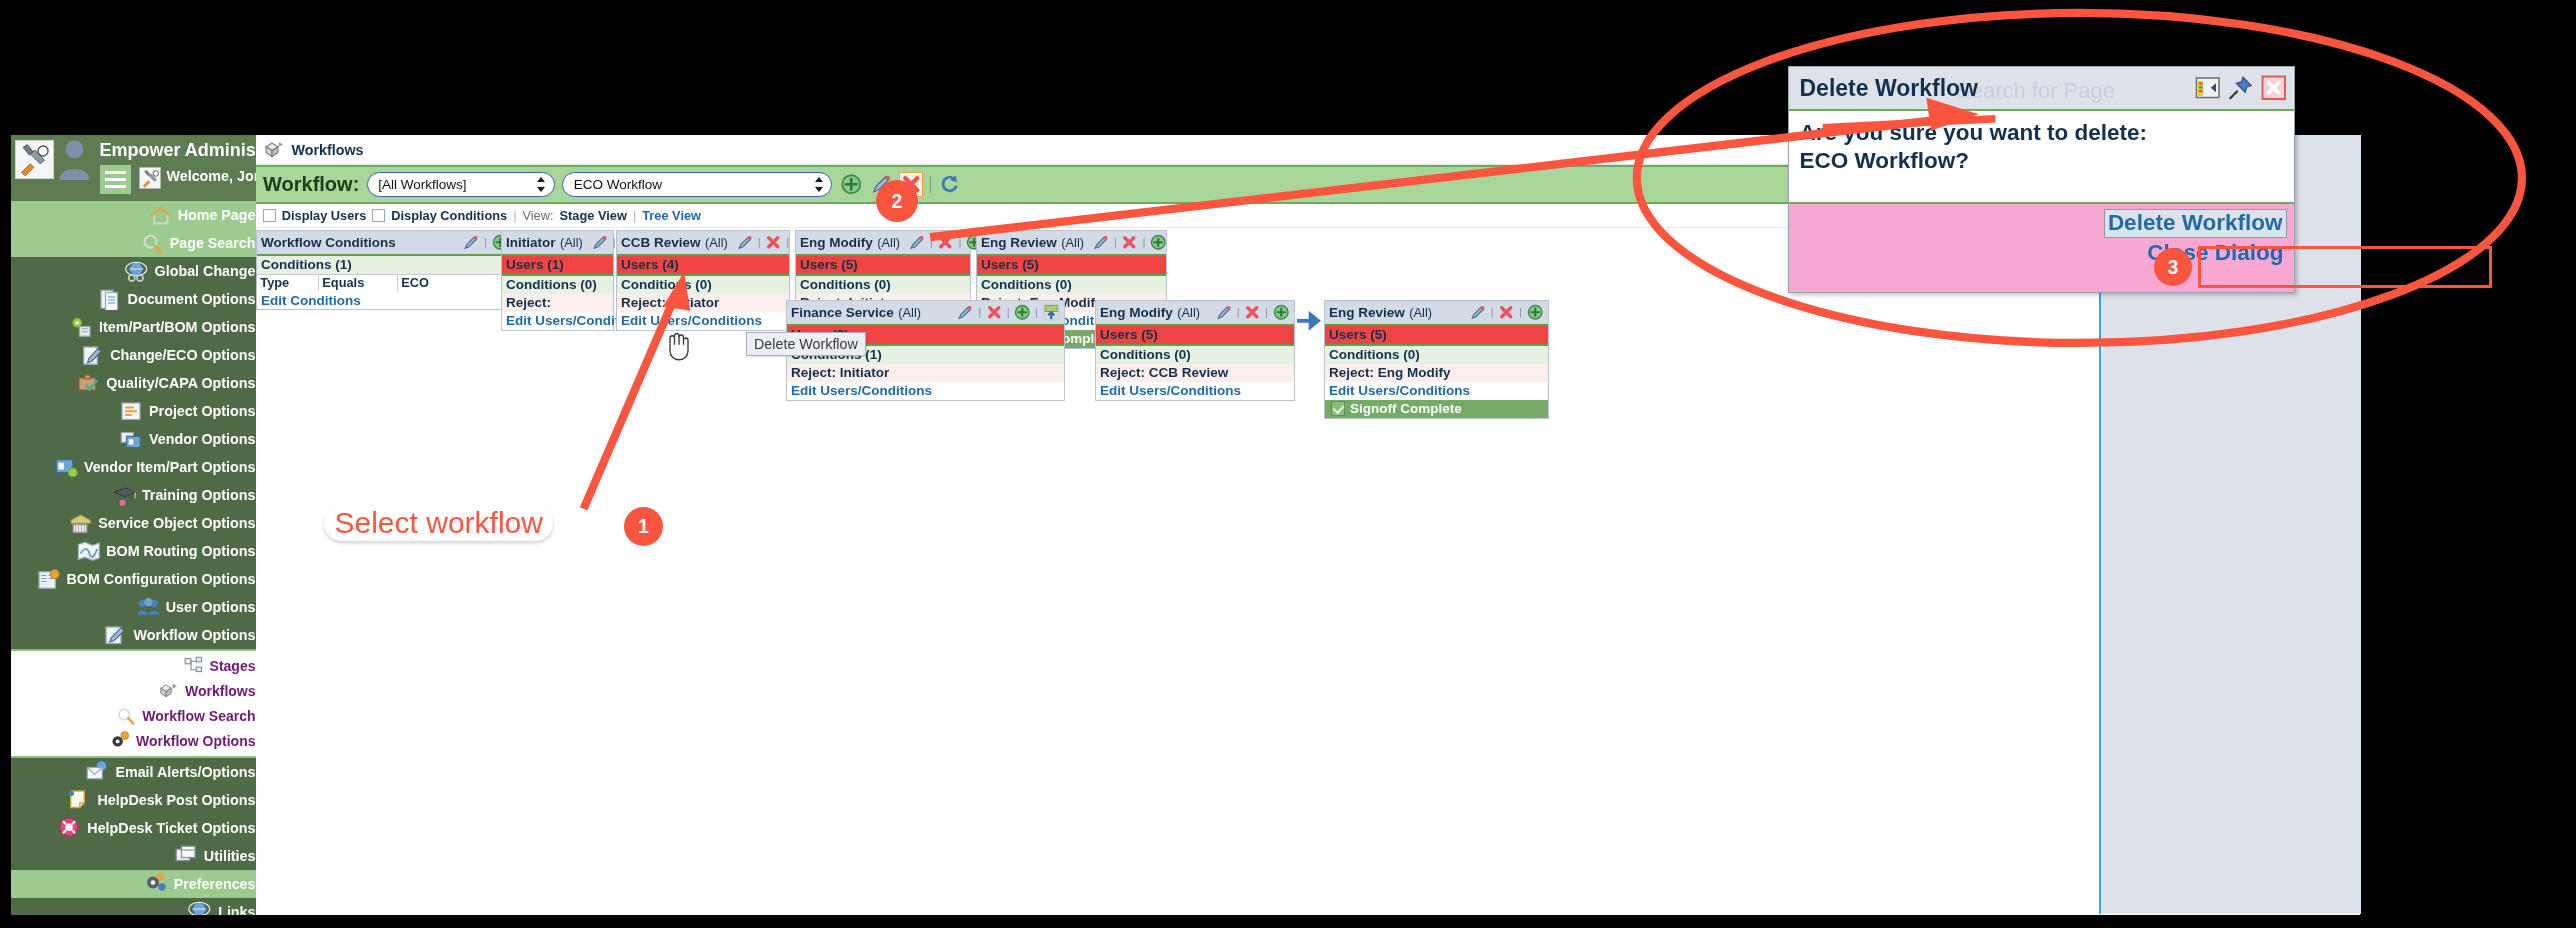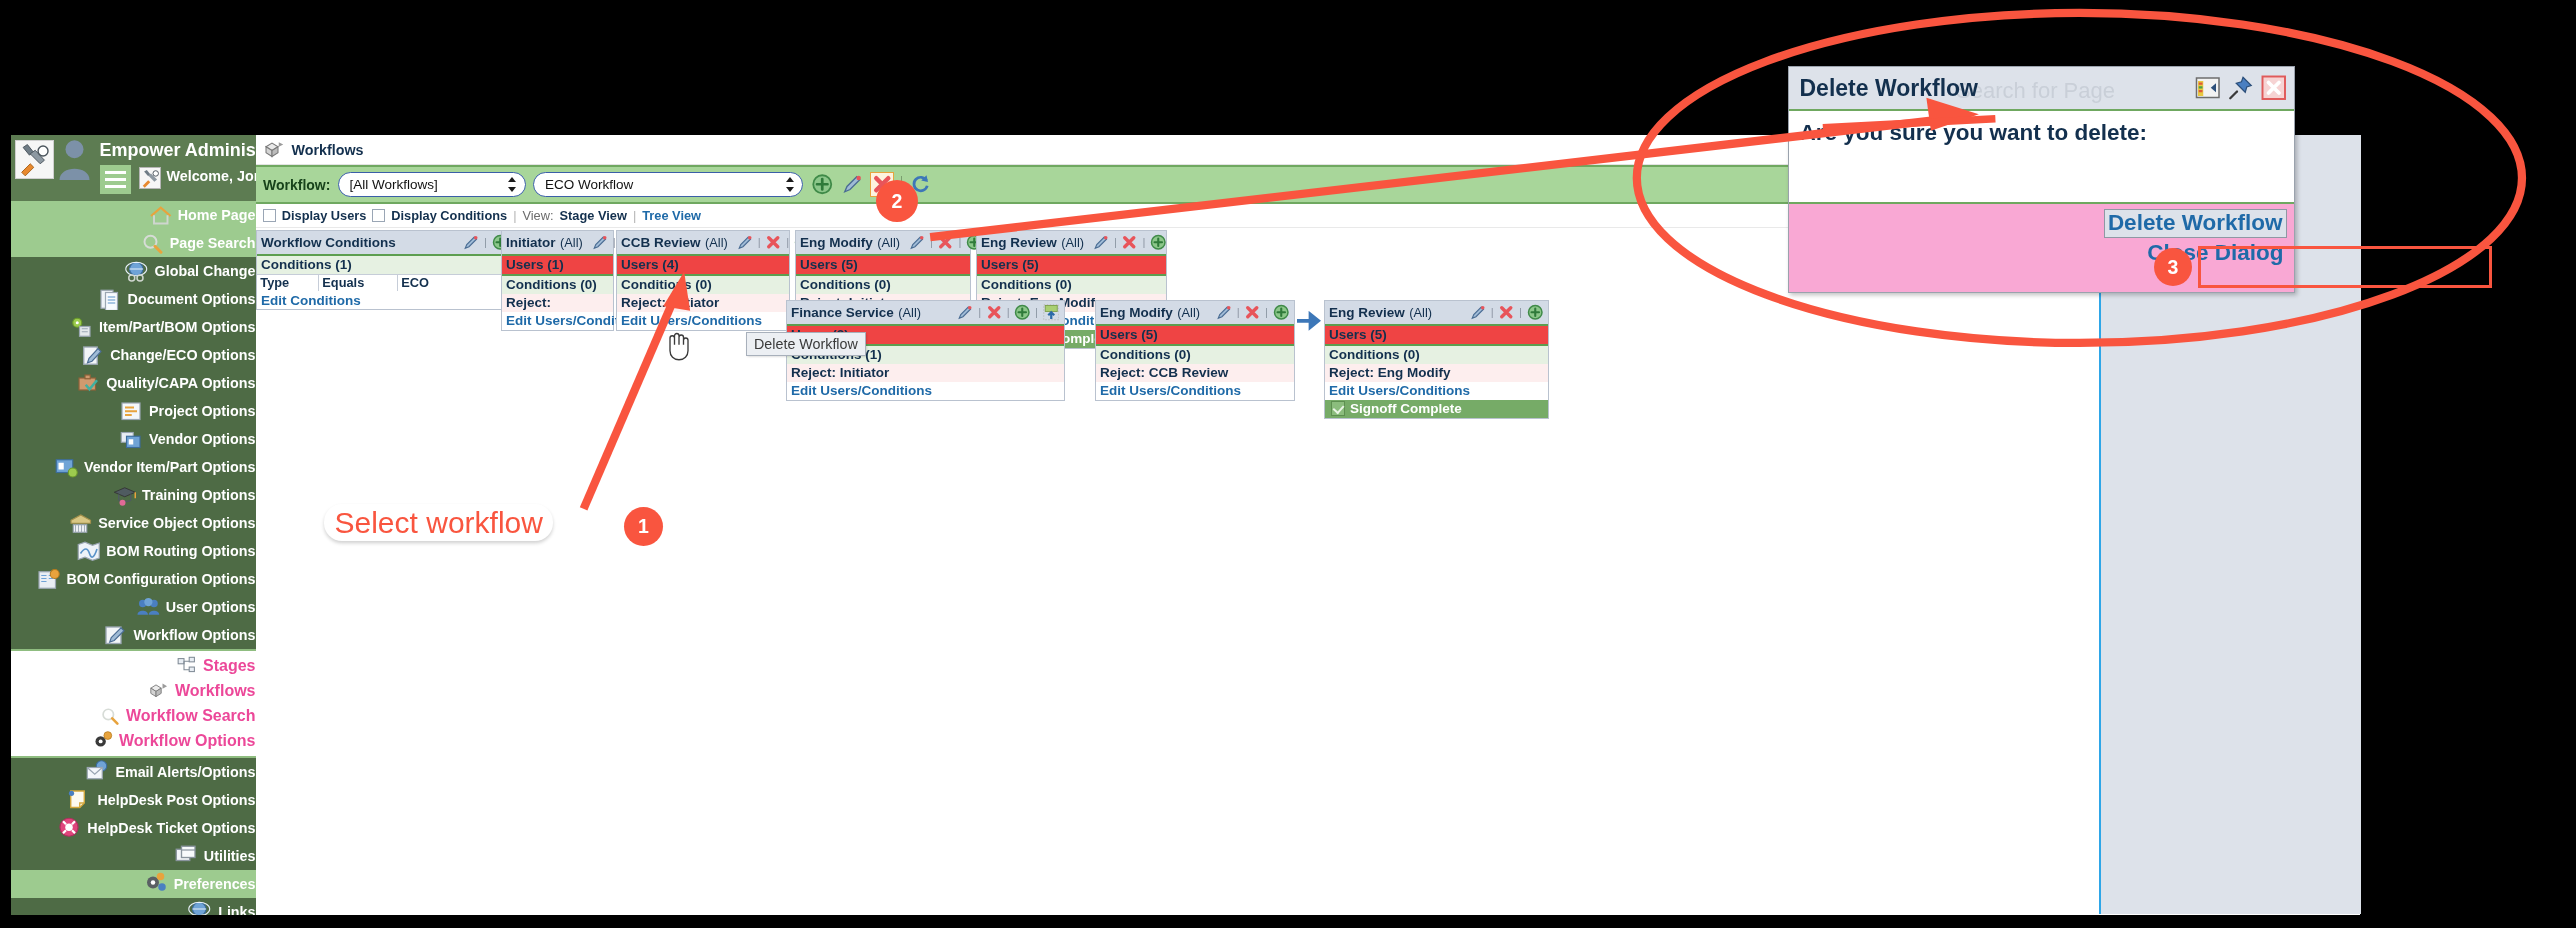--- a/index.html
+++ b/index.html
@@ -60,41 +60,41 @@
     display:flex; align-items:center; height:28px; padding-left:6px;
     color:#ffffff; font-size:14.3px; font-weight:bold; white-space:nowrap; cursor:pointer;justify-content:flex-end;
   }
   .nav-item.hl { background:#9dcb8f; }
   .nav-item .ico { width:25.5px; height:22.5px; flex:0 0 25.5px; margin-right:4.5px; }
   .nav-item .ico svg { width:100%; height:100%; display:block; }
   .nav-sub {
     background:#ffffff; border-top:2.3px solid #8fbd80; border-bottom:2.3px solid #8fbd80;
     padding:2.3px 0;
   }
-  .nav-sub .nav-item { color:#ec4899; font-weight:bold; font-size:16px;
+  .nav-sub .nav-item { color:#701a75; font-weight:bold; font-size:14px;
       height:25px; padding-left:28.5px; }
   .nav-sub .nav-item .ico { width:22.5px; flex:0 0 22.5px; height:19.5px; }
 
   
   .main {
     position:absolute; left:245px; top:0; right:0; bottom:0; background:#fff;
   }
   .page-title-bar {
     height:30px; background:#fff; display:flex; align-items:center; padding-left:7.5px;
     border-bottom:0.8px solid #e3e3e3;
   }
   .page-title-bar .ico { width:22.5px;height:19.5px;margin-right:6px; }
   .page-title-bar .ico svg{width:100%;height:100%;}
   .page-title-bar .txt { font-size:14.3px; font-weight:bold; color:#13304e; }
 
   .wf-bar {
     height:39px; background:#a8d69a; border-top:2.3px solid #6fa860; border-bottom:2.3px solid #6fa860;
     display:flex; align-items:center; padding-left:7.5px; gap:7.5px;
   }
-  .wf-bar .lbl { font-size:14px; font-weight:bold; color:#17431a; }
+  .wf-bar .lbl { font-size:20px; font-weight:bold; color:#17431a; }
   .sel {
     height:25.5px; border:1.5px solid #3a5fa8; border-radius:12.8px; background:#fff;
     display:flex; align-items:center; padding:0 7.5px 0 10.5px;
     font-size:13.5px; color:#111; position:relative; cursor:pointer;
   }
   .sel#sel-all { width:188px; }
   .sel#sel-wf  { width:270px; }
   .sel .v { flex:1; white-space:nowrap; overflow:hidden; }
   .sel .sp { width:10.5px; height:16.5px; position:relative; flex:0 0 10.5px; }
   .sel .sp:before, .sel .sp:after{
@@ -986,20 +986,21 @@
         <span class="b">
           <svg viewBox="0 0 34 34">
             <rect x="2" y="2" width="30" height="30" fill="#f6d3d3" stroke="#e05a5a" stroke-width="2.6"></rect>
             <path d="M10 10 l14 14 M24 10 l-14 14" stroke="#ffffff" stroke-width="5" stroke-linecap="round"></path>
           </svg>
         </span>
       </div>
     </div>
     <div class="dlg-body">
       <div class="dlg-q">Are you sure you want to delete:</div>
+      <div class="dlg-q">ECO Workflow?</div>
     </div>
     <div class="dlg-foot">
       <span class="dlg-action">Delete Workflow</span>
       <span class="dlg-close">Close Dialog</span>
     </div>
   </div>
 
   <svg class="anno-svg" viewBox="0 0 3434 1238" width="2576" height="929">
 
     <ellipse cx="2772" cy="237" rx="590" ry="220" fill="none" stroke="#f9553f" stroke-width="11"></ellipse>

